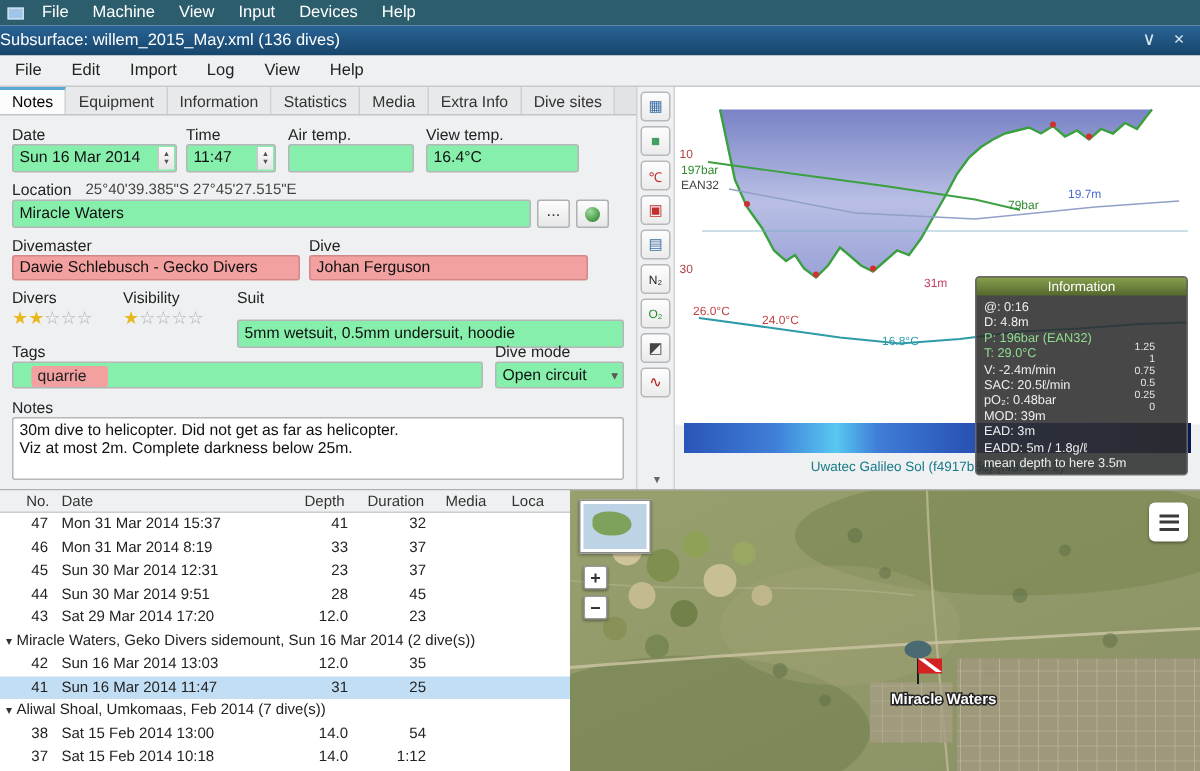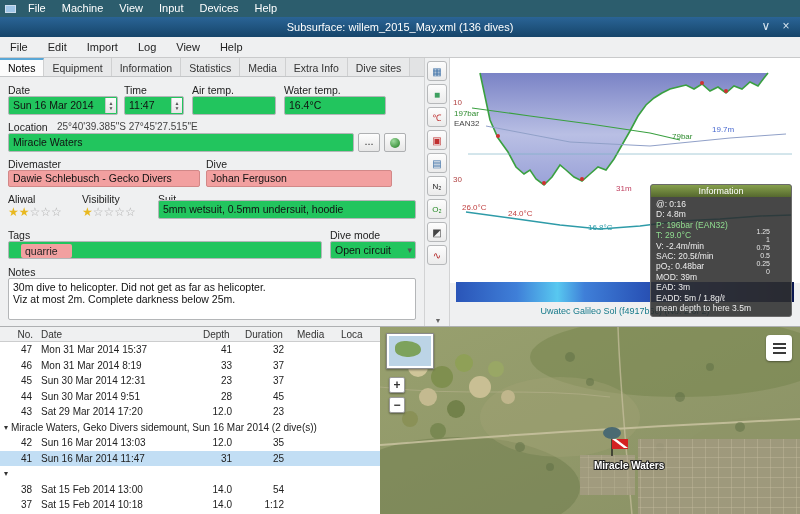--- a/index.html
+++ b/index.html
@@ -6,36 +6,36 @@
   body { font-family:"Liberation Sans", sans-serif; background:#444; }
   .screen { position:relative; width:800px; height:514px; background:#eff0f1; overflow:hidden; font-size:11px; color:#222; }
 
   
   .vm-bar { position:absolute; left:0; top:0; width:800px; height:17px; background:#2c5d6d; display:flex; align-items:center; color:#fff; }
   .vm-logo { width:11px; height:8px; background:#9fc6e8; border:1px solid #cde; margin:0 4px 0 5px; }
   .vm-item { padding:0 8px; line-height:17px; font-size:11px; cursor:default; }
 
   
   .titlebar { position:absolute; left:0; top:17px; width:800px; height:20px; background:linear-gradient(#2a6496,#16456a); color:#fff; }
-  .title-text { position:absolute; left:0; right:0; top:0; text-align:center; line-height:20px; font-size:11px; }
+  .title-text { position:absolute; left:0; right:0; top:0; text-align:left; line-height:20px; font-size:11px; }
   .win-btns { position:absolute; right:4px; top:0; height:20px; display:flex; }
   .win-btn { width:20px; text-align:center; line-height:19px; color:#d8e6f0; font-size:12px; }
 
   
   .menubar { position:absolute; left:0; top:37px; width:800px; height:21px; background:#eff0f1; border-bottom:1px solid #c9cacb; display:flex; align-items:center; }
   .menu-item { padding:2px 10px; font-size:11px; color:#222; }
 
   
   .left-panel { position:absolute; left:0; top:58px; width:424px; height:268px; background:#eff0f1; }
   .tabs { position:absolute; left:0; top:0; width:424px; height:19px; display:flex; background:#e2e3e4; border-bottom:1px solid #c4c6c8; }
   .tab { padding:2px 8px 0; font-size:10.5px; color:#333; border-right:1px solid #cfd0d1; background:#e8e9ea; line-height:16px; white-space:nowrap; }
   .tab.active { background:#fcfcfc; color:#000; border-top:2px solid #5aa7d6; padding-top:0; }
 
   .lbl { position:absolute; font-size:10.5px; color:#222; white-space:nowrap; }
-  .field { position:absolute; height:19px; background:#22c55e; border:1px solid #b4b6b8; border-radius:2px; font-size:10.5px; line-height:17px; padding:0 4px; color:#111; white-space:nowrap; overflow:hidden; }
+  .field { position:absolute; height:19px; background:#86efac; border:1px solid #b4b6b8; border-radius:2px; font-size:10.5px; line-height:17px; padding:0 4px; color:#111; white-space:nowrap; overflow:hidden; }
   .field.pink { background:#f2a0a0; border-color:#d28888; height:17px; line-height:15px; }
   .spin { position:absolute; right:1px; top:1px; bottom:1px; width:11px; border-left:1px solid #c8c8c8; background:linear-gradient(#fbfbfb,#e6e6e6); display:flex; flex-direction:column; align-items:center; justify-content:center; }
   .spin span { font-size:5px; line-height:5px; color:#555; }
   .dd-arrow { position:absolute; right:3px; top:0; line-height:17px; font-size:9px; color:#555; }
 
   .l-date { left:8px; top:26px; }   .f-date { left:8px; top:38px; width:110px; }
   .l-time { left:124px; top:26px; } .f-time { left:124px; top:38px; width:60px; }
   .l-air { left:192px; top:26px; }  .f-air { left:192px; top:38px; width:84px; }
   .l-water { left:284px; top:26px; }.f-water { left:284px; top:38px; width:102px; }
   .l-loc { left:8px; top:63px; }
@@ -43,21 +43,21 @@
   .f-loc { left:8px; top:75px; width:346px; }
   .btn-ellipsis { position:absolute; left:358px; top:75px; width:22px; height:19px; background:linear-gradient(#fdfdfd,#e7e7e7); border:1px solid #aeb0b2; border-radius:2px; text-align:center; line-height:15px; font-size:11px; color:#333; }
   .btn-globe { position:absolute; left:384px; top:75px; width:22px; height:19px; background:linear-gradient(#fdfdfd,#e7e7e7); border:1px solid #aeb0b2; border-radius:2px; display:flex; align-items:center; justify-content:center; }
   .globe-dot { width:10px; height:10px; border-radius:50%; background:radial-gradient(circle at 35% 30%, #9fdc9f, #1d7a1d); }
   .l-dm { left:8px; top:100px; }  .f-dm { left:8px; top:112px; width:192px; }
   .l-buddy { left:206px; top:100px; } .f-buddy { left:206px; top:112px; width:186px; }
   .l-rating { left:8px; top:135px; } .l-vis { left:82px; top:135px; } .l-suit { left:158px; top:135px; }
   .stars { position:absolute; top:146px; font-size:12px; line-height:16px; }
   .stars.rating { left:8px; } .stars.vis { left:82px; }
   .star-f { color:#e8b820; } .star-e { color:#b0b0b0; }
-  .f-suit { left:158px; top:142px; width:258px; }
+  .f-suit { left:158px; top:155px; width:258px; }
   .l-tags { left:8px; top:171px; } .l-mode { left:330px; top:171px; }
   .f-tags { left:8px; top:183px; width:314px; height:18px; line-height:16px; padding:1px 12px; }
   .tag-chip { display:inline-block; background:#f2a0a0; border-radius:2px; padding:0 14px 0 4px; font-size:10.5px; line-height:14px; color:#222; }
   .f-mode { left:330px; top:183px; width:86px; height:18px; line-height:16px; }
   .l-notes { left:8px; top:208px; }
   .f-notes { position:absolute; left:8px; top:220px; width:408px; height:42px; background:#fff; border:1px solid #b4b6b8; border-radius:2px; font-family:"Liberation Sans",sans-serif; font-size:10.5px; color:#111; padding:2px 4px; resize:none; overflow:hidden; }
 
   
   .ptb { position:absolute; left:424px; top:58px; width:26px; height:268px; background:#eff0f1; border-left:1px solid #d2d3d4; border-right:1px solid #d2d3d4; }
   .tbtn { width:20px; height:20px; margin:3px auto 0; background:linear-gradient(#fdfdfd,#ebebeb); border:1px solid #b6b8ba; border-radius:3px; display:flex; align-items:center; justify-content:center; font-size:10px; }
@@ -138,21 +138,21 @@
       <span class="tab">Information</span>
       <span class="tab">Statistics</span>
       <span class="tab">Media</span>
       <span class="tab">Extra Info</span>
       <span class="tab">Dive sites</span>
     </div>
 
     <span class="lbl l-date">Date</span>
     <span class="lbl l-time">Time</span>
     <span class="lbl l-air">Air temp.</span>
-    <span class="lbl l-water">Water temp.</span>
+    <span class="lbl l-water">View temp.</span>
 
     <div class="field f-date">
       <span>Sun 16 Mar 2014</span>
       <span class="spin">
           <span>▲</span>
           <span>▼</span>
         </span>
     </div>
     <div class="field f-time">
       <span>11:47</span>
@@ -170,21 +170,21 @@
     <div class="btn-ellipsis">...</div>
     <div class="btn-globe">
         <span class="globe-dot"></span>
       </div>
 
     <span class="lbl l-dm">Divemaster</span>
     <span class="lbl l-buddy">Dive</span>
     <div class="field pink f-dm"><span>Dawie Schlebusch - Gecko Divers</span></div>
     <div class="field pink f-buddy"><span>Johan Ferguson</span></div>
 
-    <span class="lbl l-rating">Aliwal</span>
+    <span class="lbl l-rating">Divers</span>
     <span class="lbl l-vis">Visibility</span>
     <span class="lbl l-suit">Suit</span>
     <span class="stars rating"><span class="star-f">★★</span><span class="star-e">☆☆☆</span></span>
     <span class="stars vis"><span class="star-f">★</span><span class="star-e">☆☆☆☆</span></span>
     <div class="field f-suit"><span>5mm wetsuit, 0.5mm undersuit, hoodie</span></div>
 
     <span class="lbl l-tags">Tags</span>
     <span class="lbl l-mode">Dive mode</span>
     <div class="field f-tags"><span class="tag-chip">quarrie</span></div>
     <div class="field f-mode">
@@ -352,20 +352,21 @@
       <div class="cell-no">41</div>
         <div class="cell-date">Sun 16 Mar 2014 11:47</div>
       <div class="cell-depth">31</div>
         <div class="cell-dur">25</div>
       <div></div>
         <div><span class="row-globe"></span></div>
     </div>
 
     <div class="dt-trip">
       <span class="trip-arrow">▾</span>
+      <span>Aliwal Shoal, Umkomaas, Feb 2014 (7 dive(s))</span>
     </div>
 
     <div class="dt-row">
       <div class="cell-no">38</div>
         <div class="cell-date">Sat 15 Feb 2014 13:00</div>
       <div class="cell-depth">14.0</div>
         <div class="cell-dur">54</div>
       <div></div>
         <div><span class="row-globe"></span></div>
     </div>

